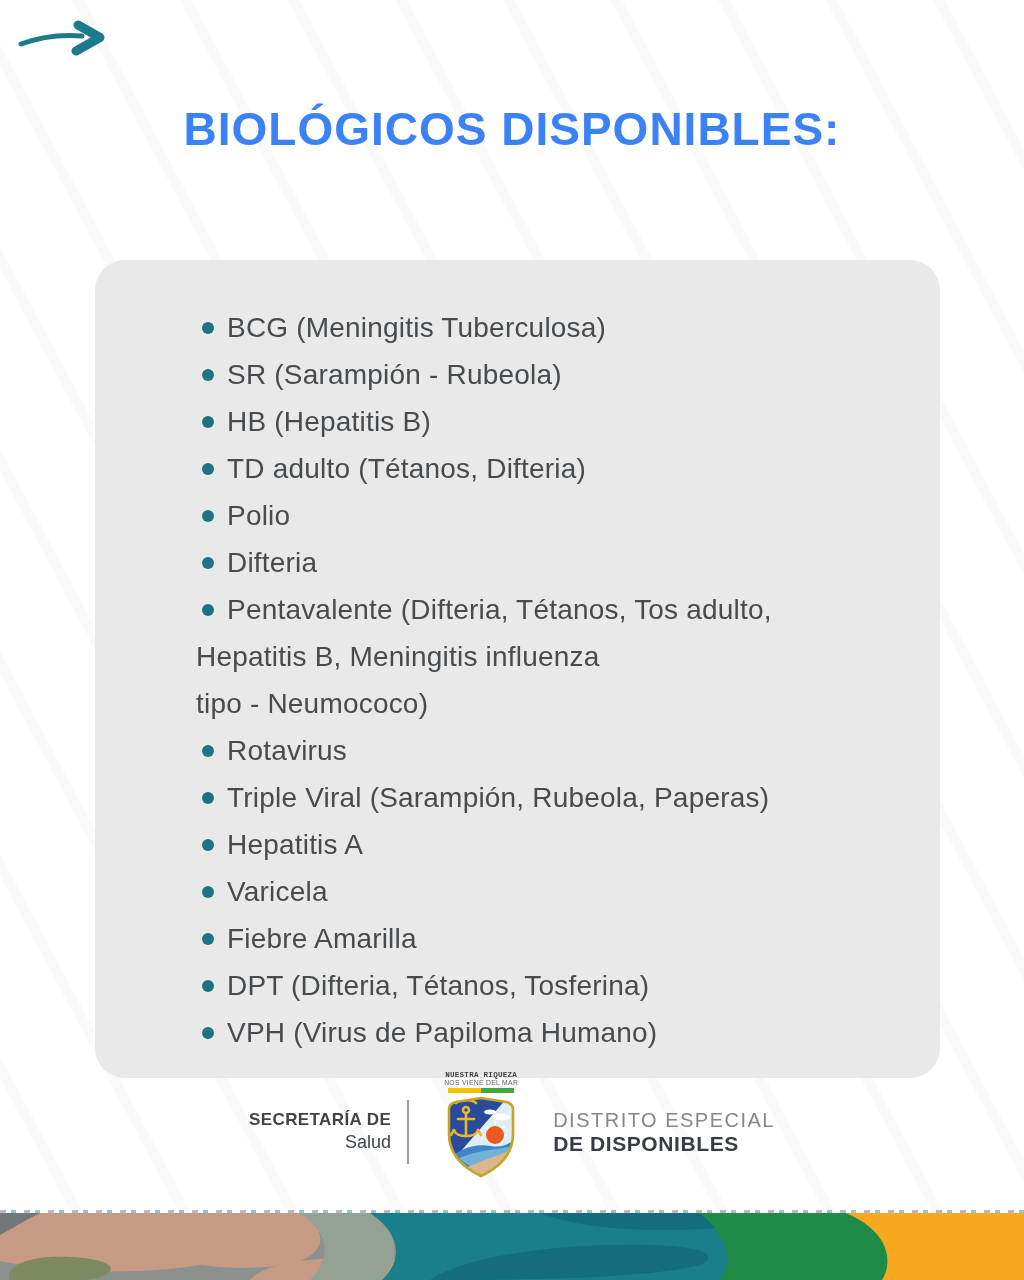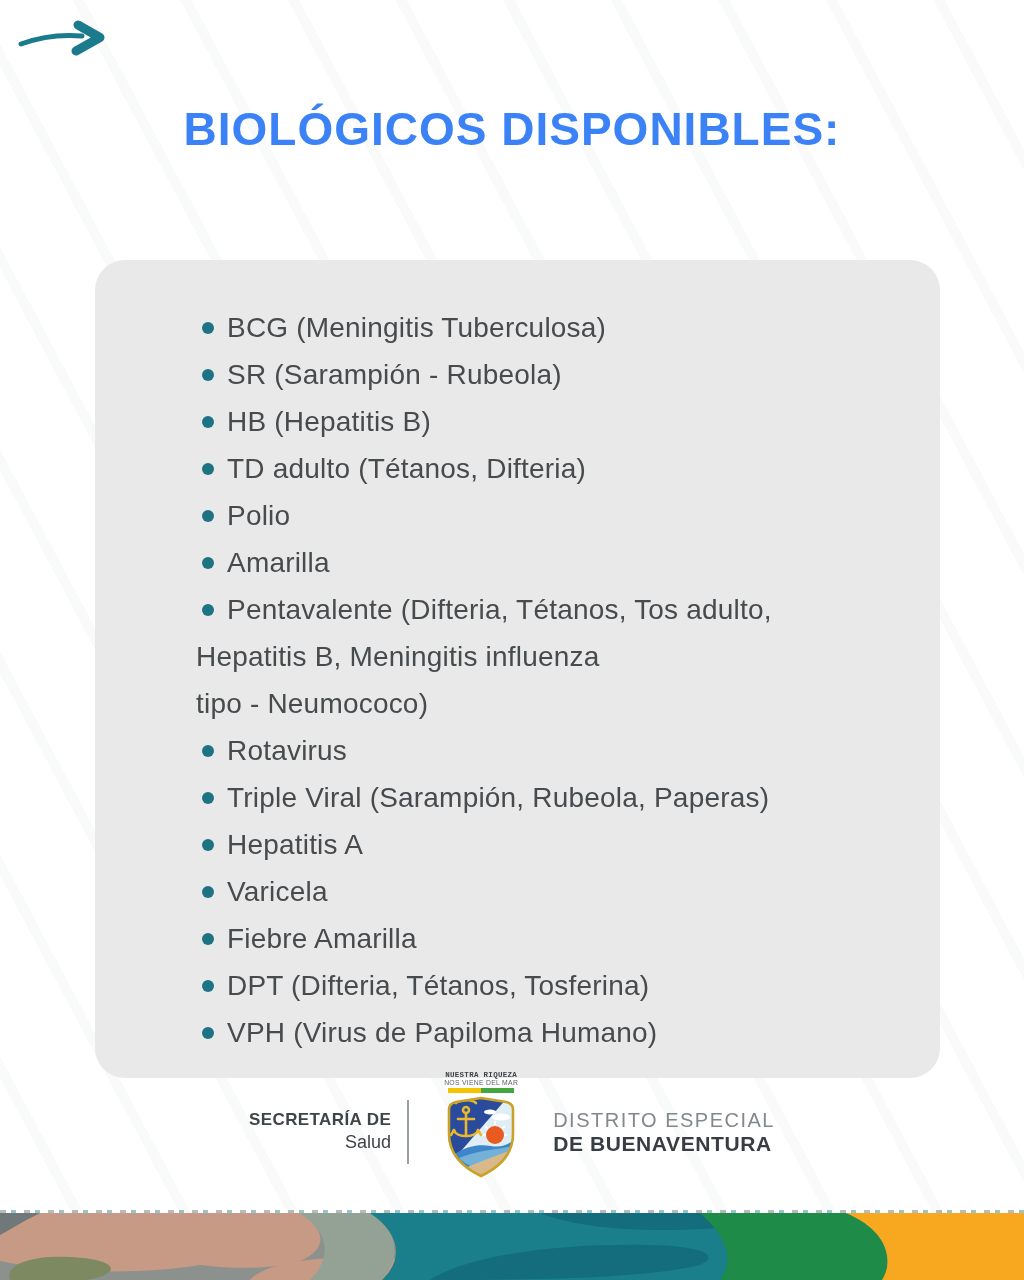--- a/index.html
+++ b/index.html
@@ -73,21 +73,21 @@
         <li class="vrow">
       <span class="dot"></span>
       <span>TD adulto (Tétanos, Difteria)</span>
     </li>
         <li class="vrow">
       <span class="dot"></span>
       <span>Polio</span>
     </li>
         <li class="vrow">
       <span class="dot"></span>
-      <span>Amarilla</span>
+      <span>Difteria</span>
     </li>
         <li class="vrow">
       <span class="dot"></span>
       <span>Pentavalente (Difteria, Tétanos, Tos adulto,</span>
     </li>
         <li class="vrow no-bullet">
       <span class="dot"></span>
       <span>Hepatitis B, Meningitis influenza</span>
     </li>
         <li class="vrow no-bullet">
@@ -165,21 +165,21 @@
             <path d="M11,42 C13,50 33,50 35,42"></path>
             <path d="M11,42 L8,47 M35,42 L38,47"></path>
             <path d="M13,15 C17,11 29,11 33,15"></path>
           </g>
         </g>
         <path d="M38,10 L63,14 C68,15 70,17.5 70,21.5 L70,46 C70,65 57,79 38,88 C19,79 6,65 6,46 L6,21.5 C6,17.5 8,15 13,14 Z" fill="none" stroke="#c9a227" stroke-width="2.6"></path>
       </svg>
     </div>
     <div class="district-block">
       <div class="dis-line1">DISTRITO ESPECIAL</div>
-      <div class="dis-line2">DE BUENAVENTURA</div>
+      <div class="dis-line2">DE DISPONIBLES</div>
     </div>
   </div>
 
   <div class="footer">
     <div class="dotline"></div>
     <svg width="1024" height="67" viewBox="0 0 1024 67" preserveAspectRatio="none">
       <rect width="1024" height="67" fill="#8d918d"></rect>
       <path d="M0,0 L52,0 C40,12 18,20 0,24 Z" fill="#70787a"></path>
       <path d="M40,0 C20,10 8,18 0,22 L0,48 C60,60 140,62 200,52 C250,58 292,54 308,44 C330,30 320,12 300,0 Z" fill="#c79a85"></path>
       <path d="M250,67 C268,46 340,40 420,48 C460,52 476,60 468,67 Z" fill="#c79a85"></path>

